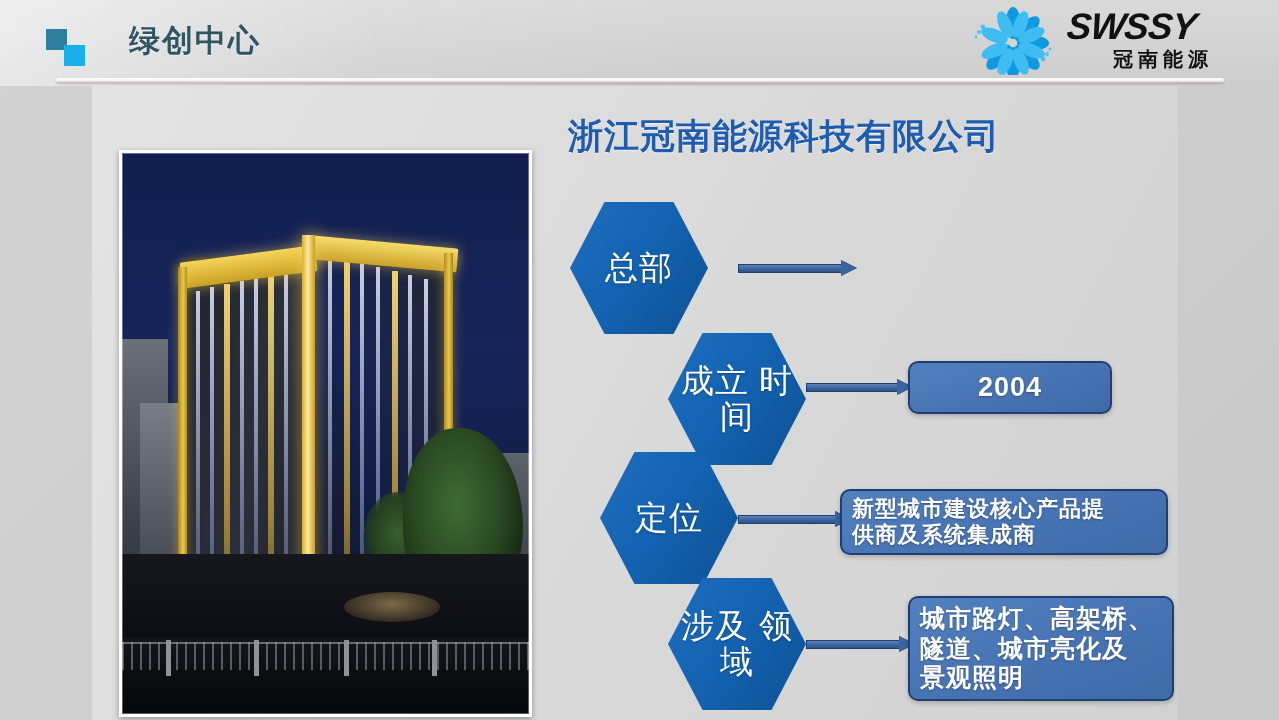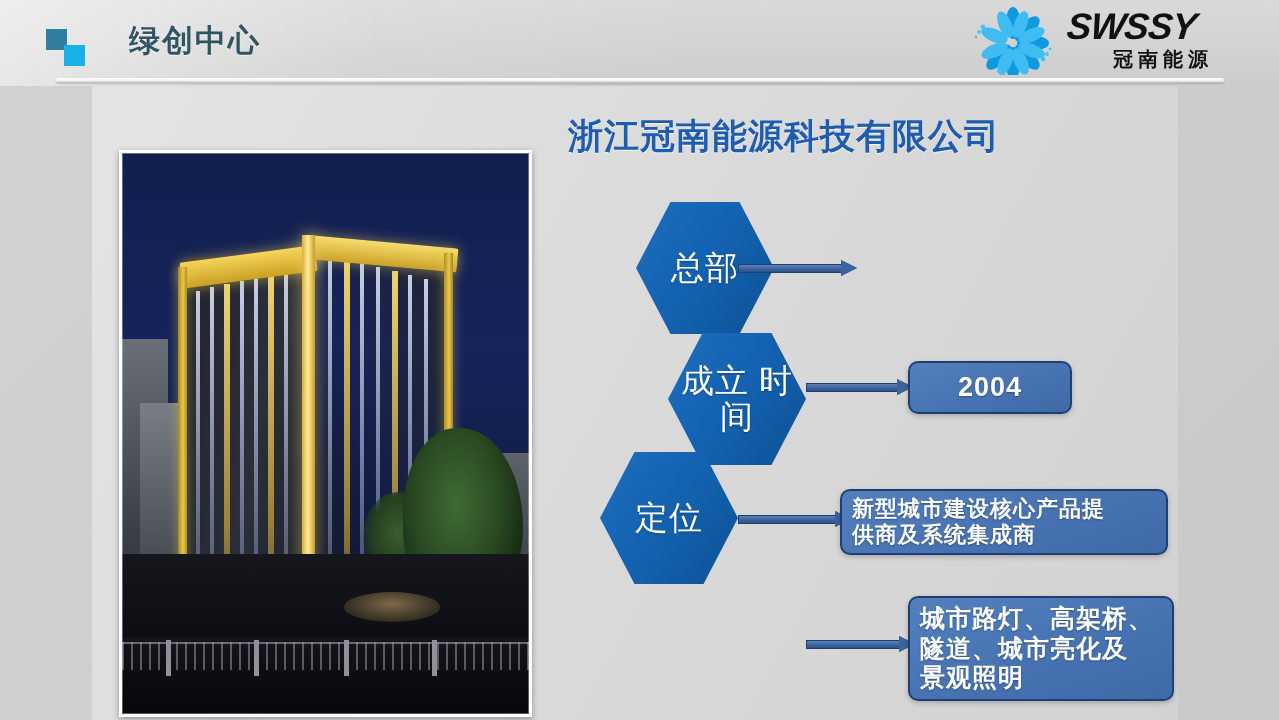--- a/index.html
+++ b/index.html
@@ -336,21 +336,21 @@
   }
   .hex-label {
     color: #ffffff;
     font-size: 33px;
     font-weight: normal;
     line-height: 1.08;
     text-align: center;
     letter-spacing: 1px;
     text-shadow: 0 1px 2px rgba(0,0,0,0.28);
   }
-  #hex-0 { left: 636px; top: 202px; }
+  #hex-0 { left: 570px; top: 202px; }
   #hex-1 { left: 668px; top: 333px; }
   #hex-2 { left: 600px; top: 452px; }
   #hex-3 { left: 668px; top: 578px; }
 
   
   .arrow {
     position: absolute;
     height: 16px;
   }
   .arrow-shaft {
@@ -409,21 +409,21 @@
   #vbox-0 {
     left: 862px; top: 240px;
     width: 230px; height: 56px;
     border-radius: 2px;
     justify-content: center;
   }
   #vbox-0 .vbox-text { font-size: 27px; font-weight: normal; }
 
   #vbox-1 {
     left: 908px; top: 361px;
-    width: 164px; height: 53px;
+    width: 204px; height: 53px;
     border-radius: 10px;
     justify-content: center;
   }
   #vbox-1 .vbox-text { font-size: 27px; }
 
   #vbox-2 {
     left: 840px; top: 489px;
     width: 328px; height: 66px;
     border-radius: 10px;
   }
@@ -564,20 +564,24 @@
   <div class="hex" id="hex-0">
     <div class="hex-label">总部</div>
   </div>
   <div class="hex" id="hex-1">
     <div class="hex-label">成立
 时间</div>
   </div>
   <div class="hex" id="hex-2">
     <div class="hex-label">定位</div>
   </div>
+  <div class="hex" id="hex-3">
+    <div class="hex-label">涉及
+领域</div>
+  </div>
 
   <div class="arrow" id="arrow-0">
     <div class="arrow-shaft"></div>
     <div class="arrow-head"></div>
   </div>
   <div class="arrow" id="arrow-1">
     <div class="arrow-shaft"></div>
     <div class="arrow-head"></div>
   </div>
   <div class="arrow" id="arrow-2">

